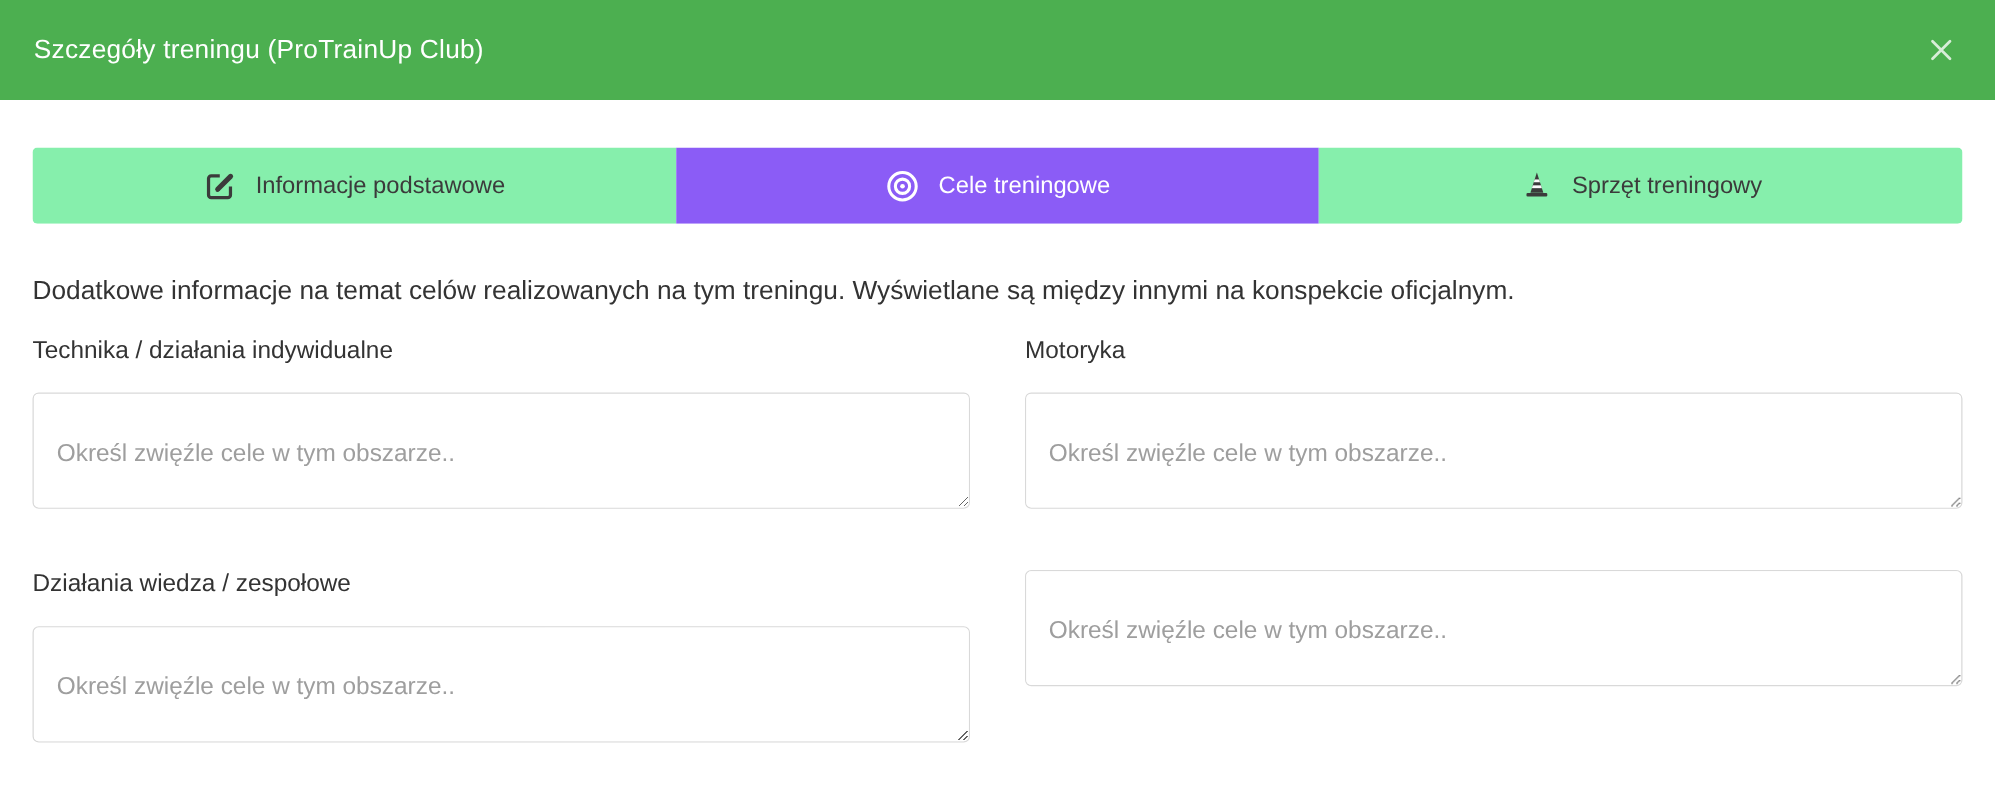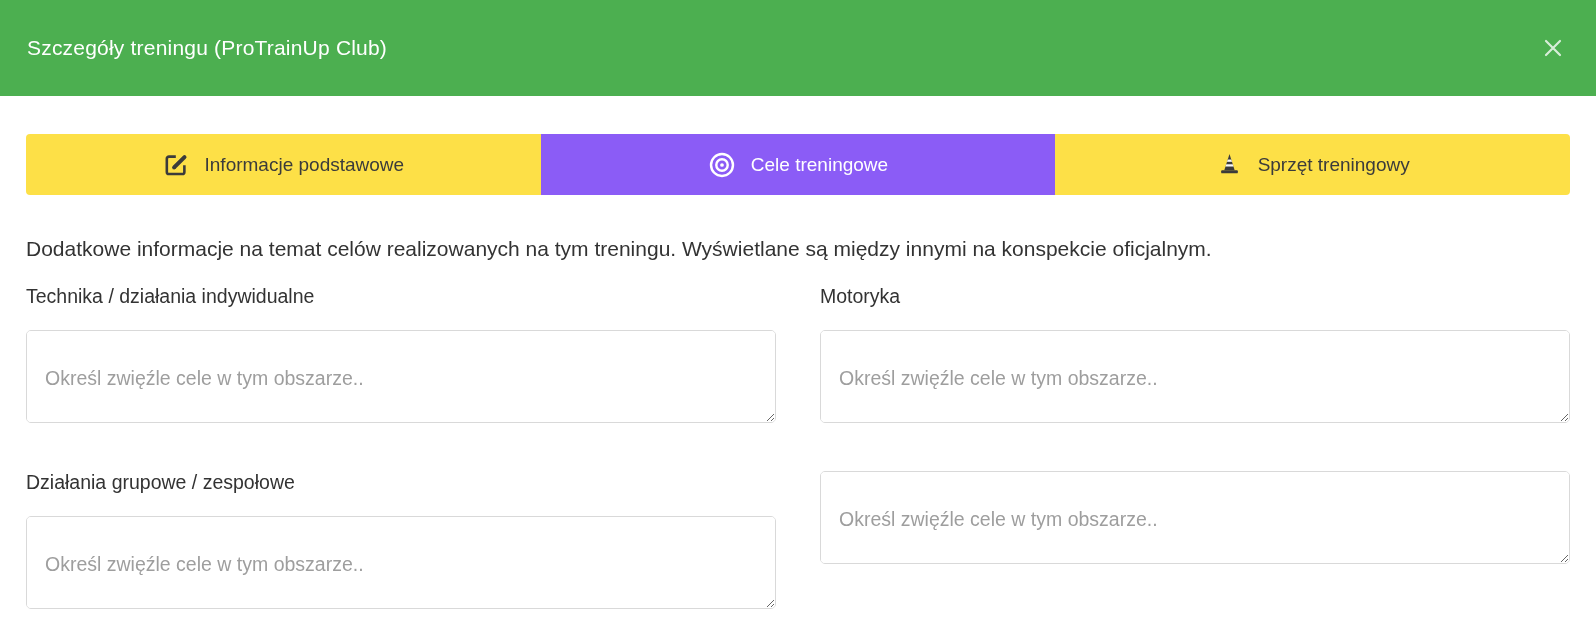--- a/index.html
+++ b/index.html
@@ -1,36 +1,36 @@
 <!DOCTYPE html>
 <html lang="pl"><head>
 <meta charset="utf-8">
 <style>
   * { margin:0; padding:0; box-sizing:border-box; }
   html,body { width:1596px; height:640px; background:#ffffff;
     font-family:"Liberation Sans","DejaVu Sans",sans-serif; overflow:hidden; }
 
   
   .modal-header {
-    height:96px; background:#4caf50;
+    height:80px; background:#4caf50;
     display:flex; align-items:center; justify-content:space-between;
     padding:0 30px 0 27px;
   }
   .modal-title { color:#ffffff; font-size:21px; font-weight:400; letter-spacing:.2px; }
   .close-btn { width:26px; height:26px; display:flex; align-items:center; justify-content:center;
     cursor:pointer; background:none; border:none; }
 
   
   .tabs {
     margin:38px 26px 0 26px;
     display:grid; grid-template-columns:1fr 1fr 1fr;
     border-radius:4px; overflow:hidden;
   }
   .tab {
-    height:61px; background:#fde047; border:none; cursor:pointer;
+    height:61px; background:#86efac; border:none; cursor:pointer;
     display:flex; align-items:center; justify-content:center; gap:15px;
     font-family:inherit; font-size:19px; color:#3b3b3b;
   }
   .tab.active { background:#8b5cf6; color:#ffffff; }
   .tab .icon { display:flex; align-items:center; }
 
   
   .description { margin:42px 26px 0 26px; font-size:21px; color:#333333; }
 
   .fields {
@@ -114,21 +114,21 @@
     <div class="field-label">Technika / działania indywidualne</div>
     <textarea class="goal-textarea" placeholder="Określ zwięźle cele w tym obszarze.." style=""></textarea>
   </div>
 
   <div class="field">
     <div class="field-label">Motoryka</div>
     <textarea class="goal-textarea" placeholder="Określ zwięźle cele w tym obszarze.." style=""></textarea>
   </div>
 
   <div class="field">
-    <div class="field-label">Działania grupowe / zespołowe</div>
+    <div class="field-label">Działania wiedza / zespołowe</div>
     <textarea class="goal-textarea" placeholder="Określ zwięźle cele w tym obszarze.." style=""></textarea>
   </div>
 
   <div class="field">
     <textarea class="goal-textarea" placeholder="Określ zwięźle cele w tym obszarze.." style=""></textarea>
   </div>
 
 </main>
 
 </body></html>

